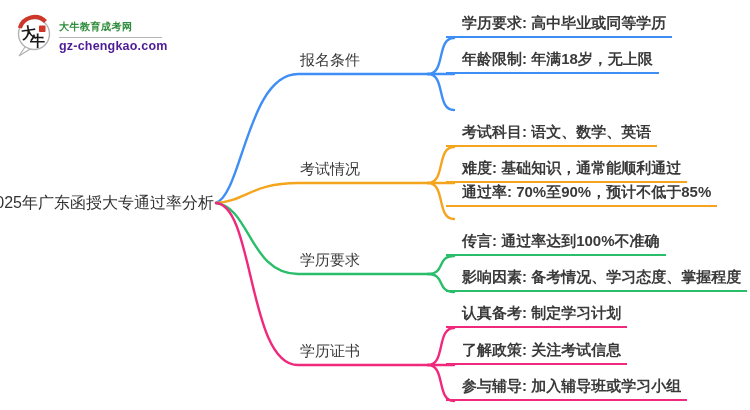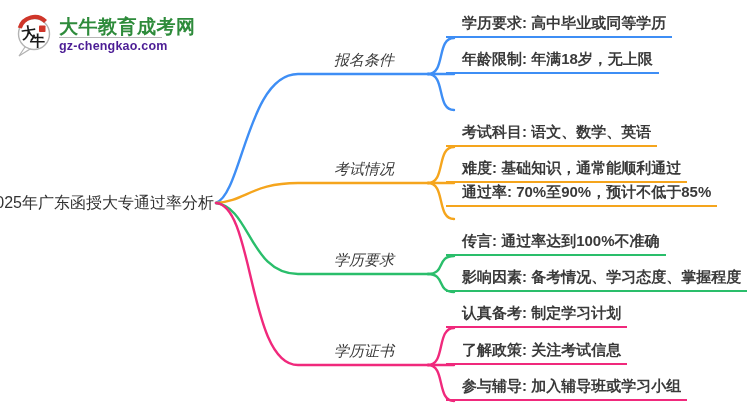--- a/index.html
+++ b/index.html
@@ -8,34 +8,34 @@
     font-family:"Liberation Sans","DejaVu Sans",sans-serif;
   }
   .links{position:absolute;left:0;top:0;width:750px;height:410px;}
   .links path{fill:none;stroke-width:2.4;stroke-linecap:round;stroke-linejoin:round;}
   .s0{stroke:#3e8ef5;} .s1{stroke:#f5a51d;} .s2{stroke:#2abe6b;} .s3{stroke:#f0297c;}
 
   
   .logo{position:absolute;left:13px;top:12px;display:flex;align-items:flex-start;}
   .logo-badge{width:42px;height:46px;}
   .logo-text{margin-left:4px;padding-top:6px;}
-  .logo-title{font-size:19px;font-weight:bold;color:#2e8b3b;letter-spacing:0.5px;line-height:17px;}
+  .logo-title{font-size:10px;font-weight:bold;color:#2e8b3b;letter-spacing:0.5px;line-height:17px;}
   .logo-sep{height:1px;background:#b5b5b5;margin:2px 0 1px 0;width:103px;}
   .logo-domain{font-size:12.5px;font-weight:bold;color:#4c1d95;letter-spacing:0.2px;line-height:14px;}
 
   
   .root{
     position:absolute;right:536px;top:192px;white-space:nowrap;
     font-size:16px;color:#333333;line-height:22px;
   }
 
   
   .bl{
-    position:absolute;left:300px;width:128px;text-align:center;white-space:nowrap;
-    font-size:15px;color:#3a3a3a;height:20px;line-height:20px;font-style:italic;
+    position:absolute;left:300px;width:128px;white-space:nowrap;
+    font-size:15px;color:#3a3a3a;height:20px;line-height:20px;
   }
 
   
   .leaf{
     position:absolute;left:446px;white-space:nowrap;
     font-size:15px;color:#3a3a3a;height:20px;line-height:20px;
     padding:0 6px 3px 16px;
     font-weight:bold;
   }
   .c0{border-bottom:2.4px solid #3e8ef5;}

